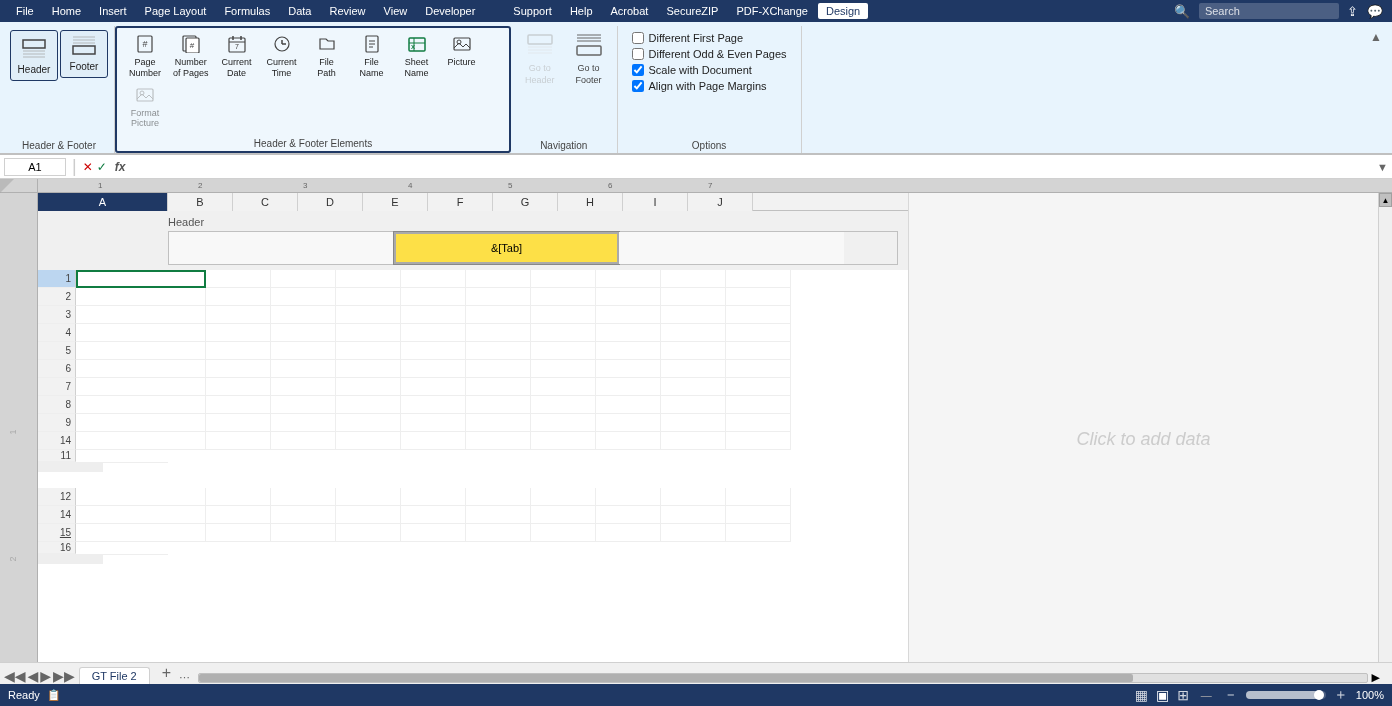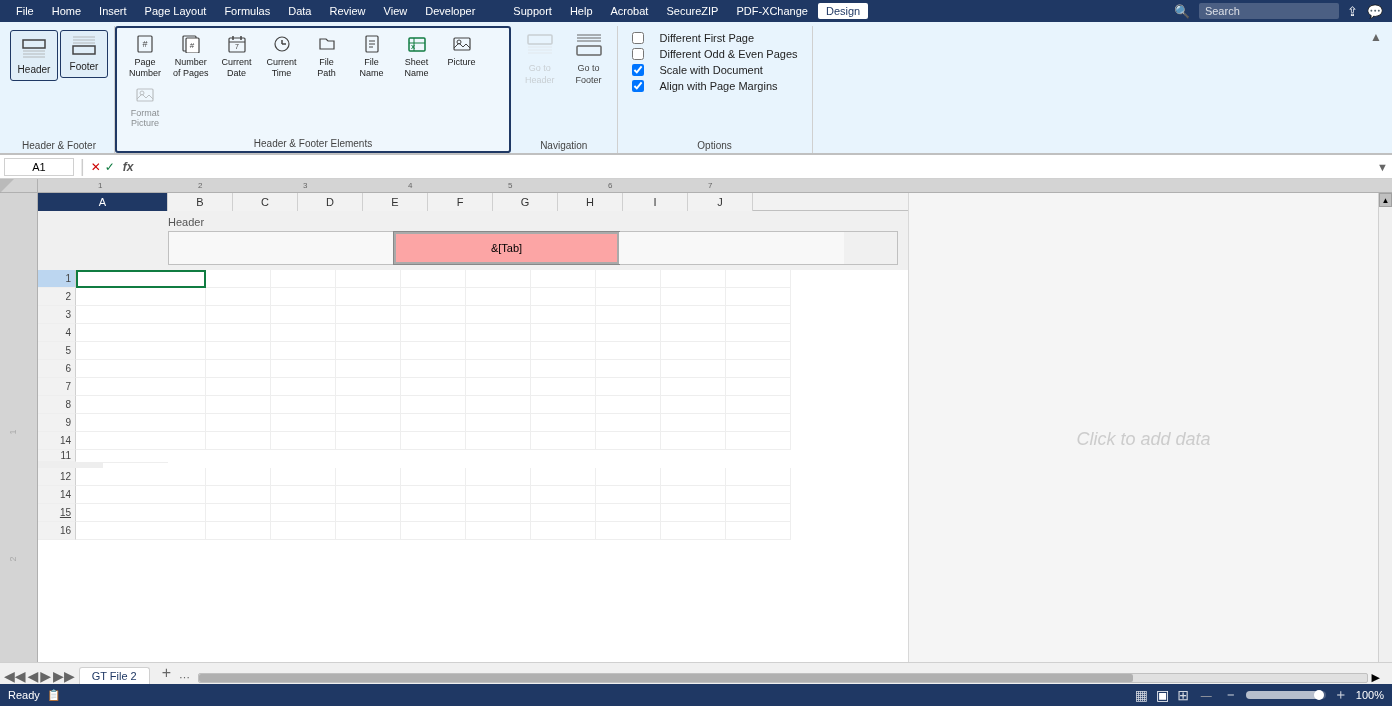--- a/index.html
+++ b/index.html
@@ -143,21 +143,21 @@
     .options-group {
       display: flex;
       flex-direction: column;
       gap: 4px;
       padding: 6px 8px;
       justify-content: center;
     }
     .option-row {
       display: flex;
       align-items: center;
-      gap: 16px;
+      gap: 5px;
       font-size: 11px;
       color: #222;
     }
     .option-row input[type=checkbox] { width: 12px; height: 12px; }
 
     .ribbon-collapse-btn {
       margin-left: auto;
       padding: 4px;
       cursor: pointer;
       color: #666;
@@ -170,21 +170,21 @@
     .formula-bar {
       display: flex;
       align-items: center;
       background: white;
       border-bottom: 1px solid #d0d0d0;
       height: 24px;
       padding: 0 4px;
       gap: 4px;
     }
     .cell-ref {
-      width: 70px;
+      width: 62px;
       font-size: 11px;
       border: 1px solid #d0d0d0;
       padding: 2px 4px;
       text-align: center;
     }
     .formula-actions { display: flex; gap: 4px; color: #666; }
     .formula-actions span { cursor: pointer; font-size: 13px; }
     .formula-icon { font-size: 12px; color: #555; padding: 0 4px; }
     .formula-input {
       flex: 1;
@@ -562,21 +562,21 @@
           <div style="width:65px; border-right:1px solid #d0d0d0; display:flex; align-items:center; justify-content:center; font-size:11px; color:#333; background:#f2f2f2;" class="grid-col">G</div>
           <div style="width:65px; border-right:1px solid #d0d0d0; display:flex; align-items:center; justify-content:center; font-size:11px; color:#333; background:#f2f2f2;" class="grid-col">H</div>
           <div style="width:65px; border-right:1px solid #d0d0d0; display:flex; align-items:center; justify-content:center; font-size:11px; color:#333; background:#f2f2f2;" class="grid-col">I</div>
           <div style="width:65px; border-right:1px solid #d0d0d0; display:flex; align-items:center; justify-content:center; font-size:11px; color:#333; background:#f2f2f2;" class="grid-col">J</div>
         </div>
 
         <div style="background:#f0f0f0; padding: 20px 10px 5px 130px; position:relative; flex-shrink:0;">
           <span style="position:absolute; top:5px; left:130px; font-size:11px; color:#555;">Header</span>
           <div style="display:flex; border:1px solid #c0c0c0;">
             <div style="width:225px; height:32px; border-right:1px solid #c0c0c0; background:#f8f8f8;"></div>
-            <div style="width:225px; height:32px; border-right:1px solid #c0c0c0; background:#fca5a5; display:flex; align-items:center; justify-content:center; font-size:11px; border: 2px solid #aaa; outline: 1px solid #888;">
+            <div style="width:225px; height:32px; border-right:1px solid #c0c0c0; background:#fde047; display:flex; align-items:center; justify-content:center; font-size:11px; border: 2px solid #aaa; outline: 1px solid #888;">
               <span>&amp;[Tab]</span>
             </div>
             <div style="width:225px; height:32px; background:#f8f8f8;"></div>
           </div>
         </div>
 
         <div style="display:flex; flex:1; overflow:hidden;">
 
           <div style="display:flex; flex-direction:column; flex:1;">
 
@@ -718,21 +718,21 @@
                   <div style="width: 65px; border-right: 1px solid rgb(238, 238, 238); border-bottom: 1px solid rgb(238, 238, 238); background: white; flex-shrink: 0; cursor: cell;"></div>
                   <div style="width: 65px; border-right: 1px solid rgb(238, 238, 238); border-bottom: 1px solid rgb(238, 238, 238); background: white; flex-shrink: 0; cursor: cell;"></div>
                   <div style="width: 65px; border-right: 1px solid rgb(238, 238, 238); border-bottom: 1px solid rgb(238, 238, 238); background: white; flex-shrink: 0; cursor: cell;"></div>
                   <div style="width: 65px; border-right: 1px solid rgb(238, 238, 238); border-bottom: 1px solid rgb(238, 238, 238); background: white; flex-shrink: 0; cursor: cell;"></div>
                   <div style="width: 65px; border-right: 1px solid rgb(238, 238, 238); border-bottom: 1px solid rgb(238, 238, 238); background: white; flex-shrink: 0; cursor: cell;"></div>
                   <div style="width: 65px; border-right: 1px solid rgb(238, 238, 238); border-bottom: 1px solid rgb(238, 238, 238); background: white; flex-shrink: 0; cursor: cell;"></div>
                   <div style="width: 65px; border-right: 1px solid rgb(238, 238, 238); border-bottom: 1px solid rgb(238, 238, 238); background: white; flex-shrink: 0; cursor: cell;"></div>
                   <div style="width: 65px; border-right: 1px solid rgb(238, 238, 238); border-bottom: 1px solid rgb(238, 238, 238); background: white; flex-shrink: 0; cursor: cell;"></div>
                   <div style="width: 65px; border-right: 1px solid rgb(238, 238, 238); border-bottom: 1px solid rgb(238, 238, 238); background: white; flex-shrink: 0; cursor: cell;"></div>
                 </div>
-                <div style="display: flex; height: 18px;">
+                <div style="display: flex; height: 18px; margin-top: 20px;">
                   <div style="width: 38px; min-width: 38px; border-right: 1px solid rgb(208, 208, 208); border-bottom: 1px solid rgb(238, 238, 238); display: flex; align-items: center; justify-content: flex-end; padding-right: 4px; font-size: 10px; color: rgb(68, 68, 68); background: rgb(242, 242, 242); flex-shrink: 0; cursor: pointer;">12</div>
                   <div style="width: 130px; border-right: 1px solid rgb(238, 238, 238); border-bottom: 1px solid rgb(238, 238, 238); background: white; flex-shrink: 0; cursor: cell;"></div>
                   <div style="width: 65px; border-right: 1px solid rgb(238, 238, 238); border-bottom: 1px solid rgb(238, 238, 238); background: white; flex-shrink: 0; cursor: cell;"></div>
                   <div style="width: 65px; border-right: 1px solid rgb(238, 238, 238); border-bottom: 1px solid rgb(238, 238, 238); background: white; flex-shrink: 0; cursor: cell;"></div>
                   <div style="width: 65px; border-right: 1px solid rgb(238, 238, 238); border-bottom: 1px solid rgb(238, 238, 238); background: white; flex-shrink: 0; cursor: cell;"></div>
                   <div style="width: 65px; border-right: 1px solid rgb(238, 238, 238); border-bottom: 1px solid rgb(238, 238, 238); background: white; flex-shrink: 0; cursor: cell;"></div>
                   <div style="width: 65px; border-right: 1px solid rgb(238, 238, 238); border-bottom: 1px solid rgb(238, 238, 238); background: white; flex-shrink: 0; cursor: cell;"></div>
                   <div style="width: 65px; border-right: 1px solid rgb(238, 238, 238); border-bottom: 1px solid rgb(238, 238, 238); background: white; flex-shrink: 0; cursor: cell;"></div>
                   <div style="width: 65px; border-right: 1px solid rgb(238, 238, 238); border-bottom: 1px solid rgb(238, 238, 238); background: white; flex-shrink: 0; cursor: cell;"></div>
                   <div style="width: 65px; border-right: 1px solid rgb(238, 238, 238); border-bottom: 1px solid rgb(238, 238, 238); background: white; flex-shrink: 0; cursor: cell;"></div>
@@ -757,21 +757,21 @@
                   <div style="width: 65px; border-right: 1px solid rgb(238, 238, 238); border-bottom: 1px solid rgb(238, 238, 238); background: white; flex-shrink: 0; cursor: cell;"></div>
                   <div style="width: 65px; border-right: 1px solid rgb(238, 238, 238); border-bottom: 1px solid rgb(238, 238, 238); background: white; flex-shrink: 0; cursor: cell;"></div>
                   <div style="width: 65px; border-right: 1px solid rgb(238, 238, 238); border-bottom: 1px solid rgb(238, 238, 238); background: white; flex-shrink: 0; cursor: cell;"></div>
                   <div style="width: 65px; border-right: 1px solid rgb(238, 238, 238); border-bottom: 1px solid rgb(238, 238, 238); background: white; flex-shrink: 0; cursor: cell;"></div>
                   <div style="width: 65px; border-right: 1px solid rgb(238, 238, 238); border-bottom: 1px solid rgb(238, 238, 238); background: white; flex-shrink: 0; cursor: cell;"></div>
                   <div style="width: 65px; border-right: 1px solid rgb(238, 238, 238); border-bottom: 1px solid rgb(238, 238, 238); background: white; flex-shrink: 0; cursor: cell;"></div>
                   <div style="width: 65px; border-right: 1px solid rgb(238, 238, 238); border-bottom: 1px solid rgb(238, 238, 238); background: white; flex-shrink: 0; cursor: cell;"></div>
                   <div style="width: 65px; border-right: 1px solid rgb(238, 238, 238); border-bottom: 1px solid rgb(238, 238, 238); background: white; flex-shrink: 0; cursor: cell;"></div>
                   <div style="width: 65px; border-right: 1px solid rgb(238, 238, 238); border-bottom: 1px solid rgb(238, 238, 238); background: white; flex-shrink: 0; cursor: cell;"></div>
                 </div>
-                <div style="display: flex; height: 18px;">
+                <div style="display: flex; height: 18px; flex-direction: column;">
                   <div style="width: 38px; min-width: 38px; border-right: 1px solid rgb(208, 208, 208); border-bottom: 1px solid rgb(238, 238, 238); display: flex; align-items: center; justify-content: flex-end; padding-right: 4px; font-size: 10px; color: rgb(68, 68, 68); background: rgb(242, 242, 242); flex-shrink: 0; cursor: pointer;">16</div>
                   <div style="width: 130px; border-right: 1px solid rgb(238, 238, 238); border-bottom: 1px solid rgb(238, 238, 238); background: white; flex-shrink: 0; cursor: cell;"></div>
                   <div style="width: 65px; border-right: 1px solid rgb(238, 238, 238); border-bottom: 1px solid rgb(238, 238, 238); background: white; flex-shrink: 0; cursor: cell;"></div>
                   <div style="width: 65px; border-right: 1px solid rgb(238, 238, 238); border-bottom: 1px solid rgb(238, 238, 238); background: white; flex-shrink: 0; cursor: cell;"></div>
                   <div style="width: 65px; border-right: 1px solid rgb(238, 238, 238); border-bottom: 1px solid rgb(238, 238, 238); background: white; flex-shrink: 0; cursor: cell;"></div>
                   <div style="width: 65px; border-right: 1px solid rgb(238, 238, 238); border-bottom: 1px solid rgb(238, 238, 238); background: white; flex-shrink: 0; cursor: cell;"></div>
                   <div style="width: 65px; border-right: 1px solid rgb(238, 238, 238); border-bottom: 1px solid rgb(238, 238, 238); background: white; flex-shrink: 0; cursor: cell;"></div>
                   <div style="width: 65px; border-right: 1px solid rgb(238, 238, 238); border-bottom: 1px solid rgb(238, 238, 238); background: white; flex-shrink: 0; cursor: cell;"></div>
                   <div style="width: 65px; border-right: 1px solid rgb(238, 238, 238); border-bottom: 1px solid rgb(238, 238, 238); background: white; flex-shrink: 0; cursor: cell;"></div>
                   <div style="width: 65px; border-right: 1px solid rgb(238, 238, 238); border-bottom: 1px solid rgb(238, 238, 238); background: white; flex-shrink: 0; cursor: cell;"></div>

